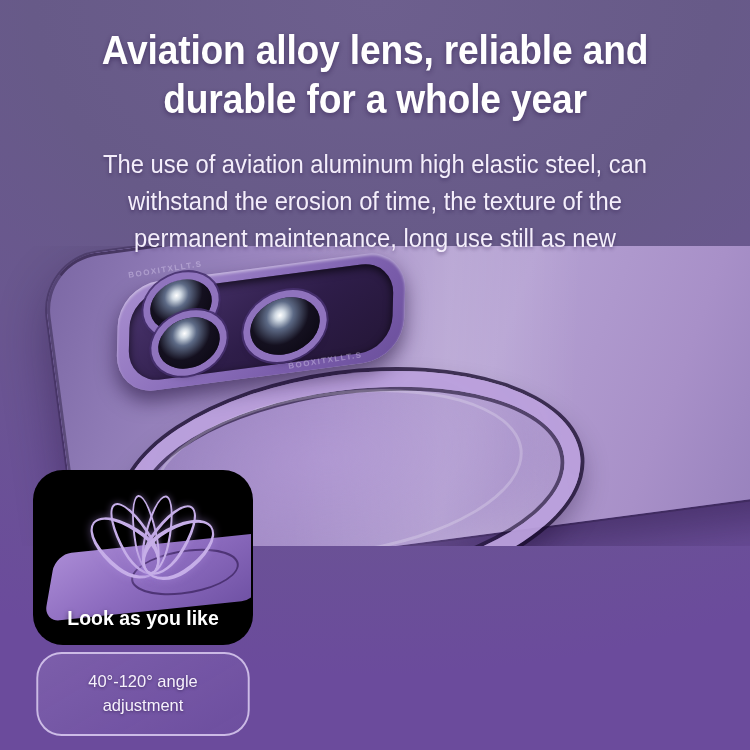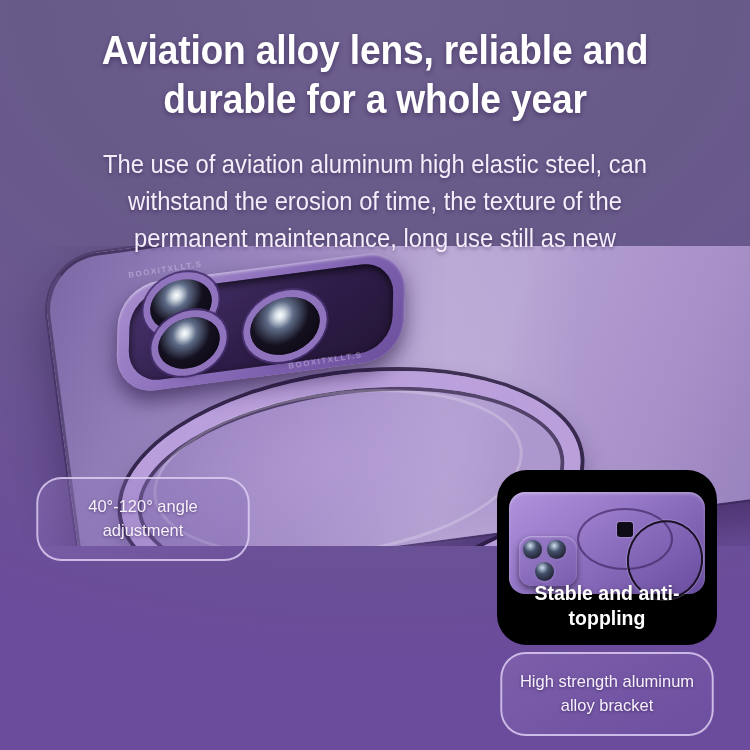--- a/index.html
+++ b/index.html
@@ -263,32 +263,29 @@
   <div id="subhead">
     <div>The use of aviation aluminum high elastic steel, can</div>
     <div>withstand the erosion of time, the texture of the</div>
     <div>permanent maintenance, long use still as new</div>
   </div>
 
   <div id="cards">
 
 
     <div class="card-col">
+      <div class="card dark">
+        <div class="p2-phone"></div>
+        <div class="p2-ms"></div>
+        <div class="petal a"></div>
+        <div class="petal b"></div>
+        <div class="petal c"></div>
+        <div class="petal d"></div>
+        <div class="petal e"></div>
+        <div class="petal f"></div>
+        <div class="card-title">Look as you like</div>
+      </div>
       <div class="caption">40°-120° angle adjustment</div>
     </div>
 
-    <div class="card-col">
-      <div class="card dark">
-        <div class="p3-phone"></div>
-        <div class="p3-cam"></div>
-        <div class="p3-lens a"></div>
-        <div class="p3-lens b"></div>
-        <div class="p3-lens c"></div>
-        <div class="p3-ms"></div>
-        <div class="p3-hinge"></div>
-        <div class="p3-ring"></div>
-        <div class="card-title">Stable and anti-toppling</div>
-      </div>
-      <div class="caption">High strength aluminum alloy bracket</div>
-    </div>
 
   </div>
 </div>
 
 </body></html>

